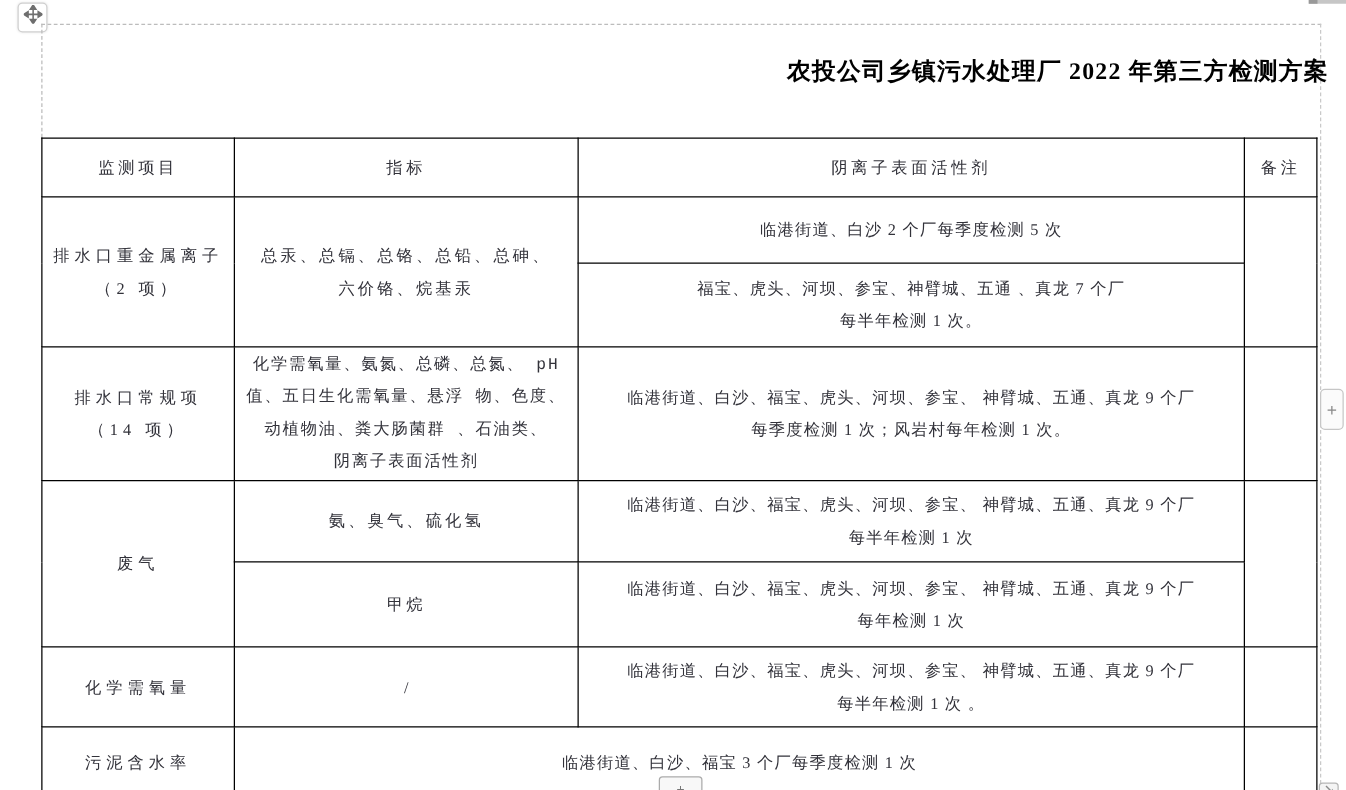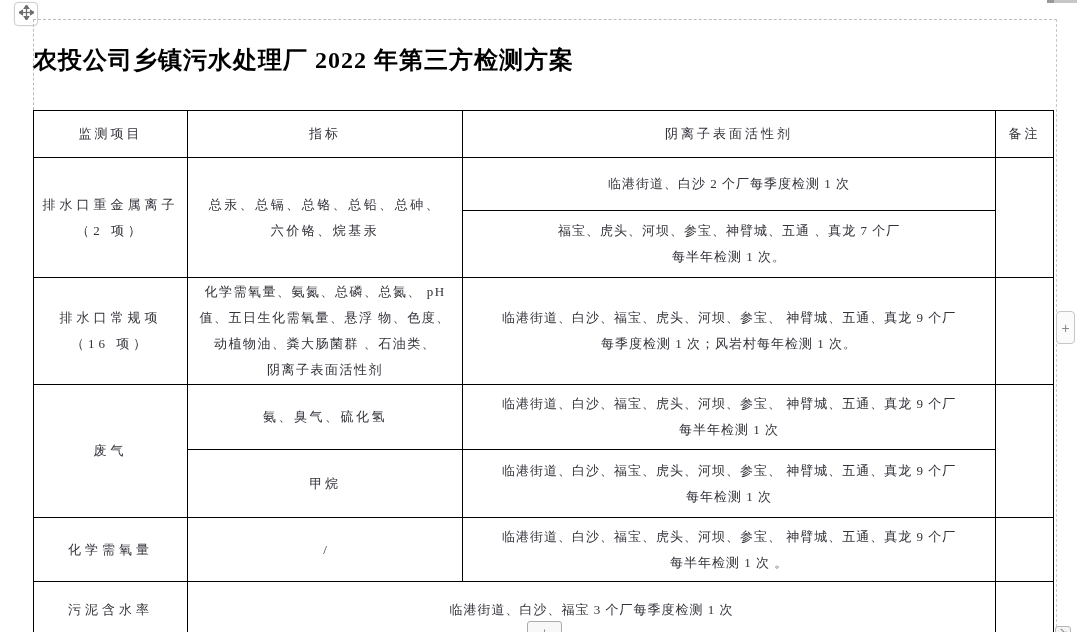--- a/index.html
+++ b/index.html
@@ -36,22 +36,22 @@
     position:absolute;left:1055px;top:626px;width:14px;height:13px;
     background:#f4f4f4;border:1px solid #b5b5b5;border-radius:3px;
     display:flex;align-items:flex-start;justify-content:center;overflow:hidden;
   }
   
   .boundary-h{position:absolute;left:33px;top:19px;width:1024px;height:0;border-top:1px dashed #bcbcbc;}
   .boundary-v-left{position:absolute;left:33px;top:19px;width:0;height:91px;border-left:1px dashed #bcbcbc;}
   .boundary-v-right{position:absolute;left:1056px;top:19px;width:0;height:613px;border-left:1px dashed #c9c9c9;}
   
   .doc-title{
-    position:absolute;left:33px;top:44px;width:1020px;
-    text-align:left;font-size:24px;font-weight:bold;color:#000000;
+    position:absolute;left:43px;top:44px;width:1020px;
+    text-align:right;font-size:19px;font-weight:bold;color:#000000;
     letter-spacing:1px;
   }
   table.doc-table{
     position:absolute;left:33px;top:110px;width:1020px;
     border-collapse:collapse;table-layout:fixed;
   }
   table.doc-table td{
     border:1px solid #000000;
     text-align:center;vertical-align:middle;
     font-size:13px;color:#32323a;
@@ -61,21 +61,21 @@
   td.hdr{height:44px;letter-spacing:3px;line-height:18px;margin-top:48px;}
   tr.r1a td{height:50px;}
   tr.r1b td{height:64px;margin-top:30px;}
   tr.r2  td{height:92px;}
   tr.r3a td{height:62px;}
   tr.r3b td{height:65px;}
   tr.r4  td{height:61px;}
   tr.r5  td{height:53px;}
   .ls4{letter-spacing:4px;}
   .ls3{letter-spacing:2.5px;}
-  .ls15{letter-spacing:1.5px;line-height:26px;}
+  .ls15{letter-spacing:1.5px;line-height:26px;font-family:Liberation Mono, monospace;}
   .ls1{letter-spacing:1px;}
 </style>
 </head>
 <body>
 
 <div class="scroll-fragment">
     <span class="cap"></span>
   </div>
 
 <div class="move-handle">
@@ -111,30 +111,30 @@
     <td class="hdr">监测项目</td>
     <td class="hdr">指标</td>
     <td class="hdr">阴离子表面活性剂</td>
     <td class="hdr">备注</td>
   </tr>
   <tr class="r1a">
     <td rowspan="2" class="ls4">排水口重金属离子
 （2 项）</td>
     <td rowspan="2" class="ls3">总汞、总镉、总铬、总铅、总砷、
 六价铬、烷基汞</td>
-    <td class="ls1">临港街道、白沙 2 个厂每季度检测 1 次</td>
+    <td class="ls1">临港街道、白沙 2 个厂每季度检测 5 次</td>
     <td rowspan="2"></td>
   </tr>
   <tr class="r1b">
     <td class="ls1">福宝、虎头、河坝、参宝、神臂城、五通 、真龙 7 个厂
 每半年检测 1 次。</td>
   </tr>
   <tr class="r2">
     <td class="ls4">排水口常规项
-（16 项）</td>
+（14 项）</td>
     <td class="ls15">化学需氧量、氨氮、总磷、总氮、 pH
 值、五日生化需氧量、悬浮 物、色度、
 动植物油、粪大肠菌群 、石油类、
 阴离子表面活性剂</td>
     <td class="ls1">临港街道、白沙、福宝、虎头、河坝、参宝、 神臂城、五通、真龙 9 个厂
 每季度检测 1 次；风岩村每年检测 1 次。</td>
     <td></td>
   </tr>
   <tr class="r3a">
     <td rowspan="2" class="ls4">废气</td>

